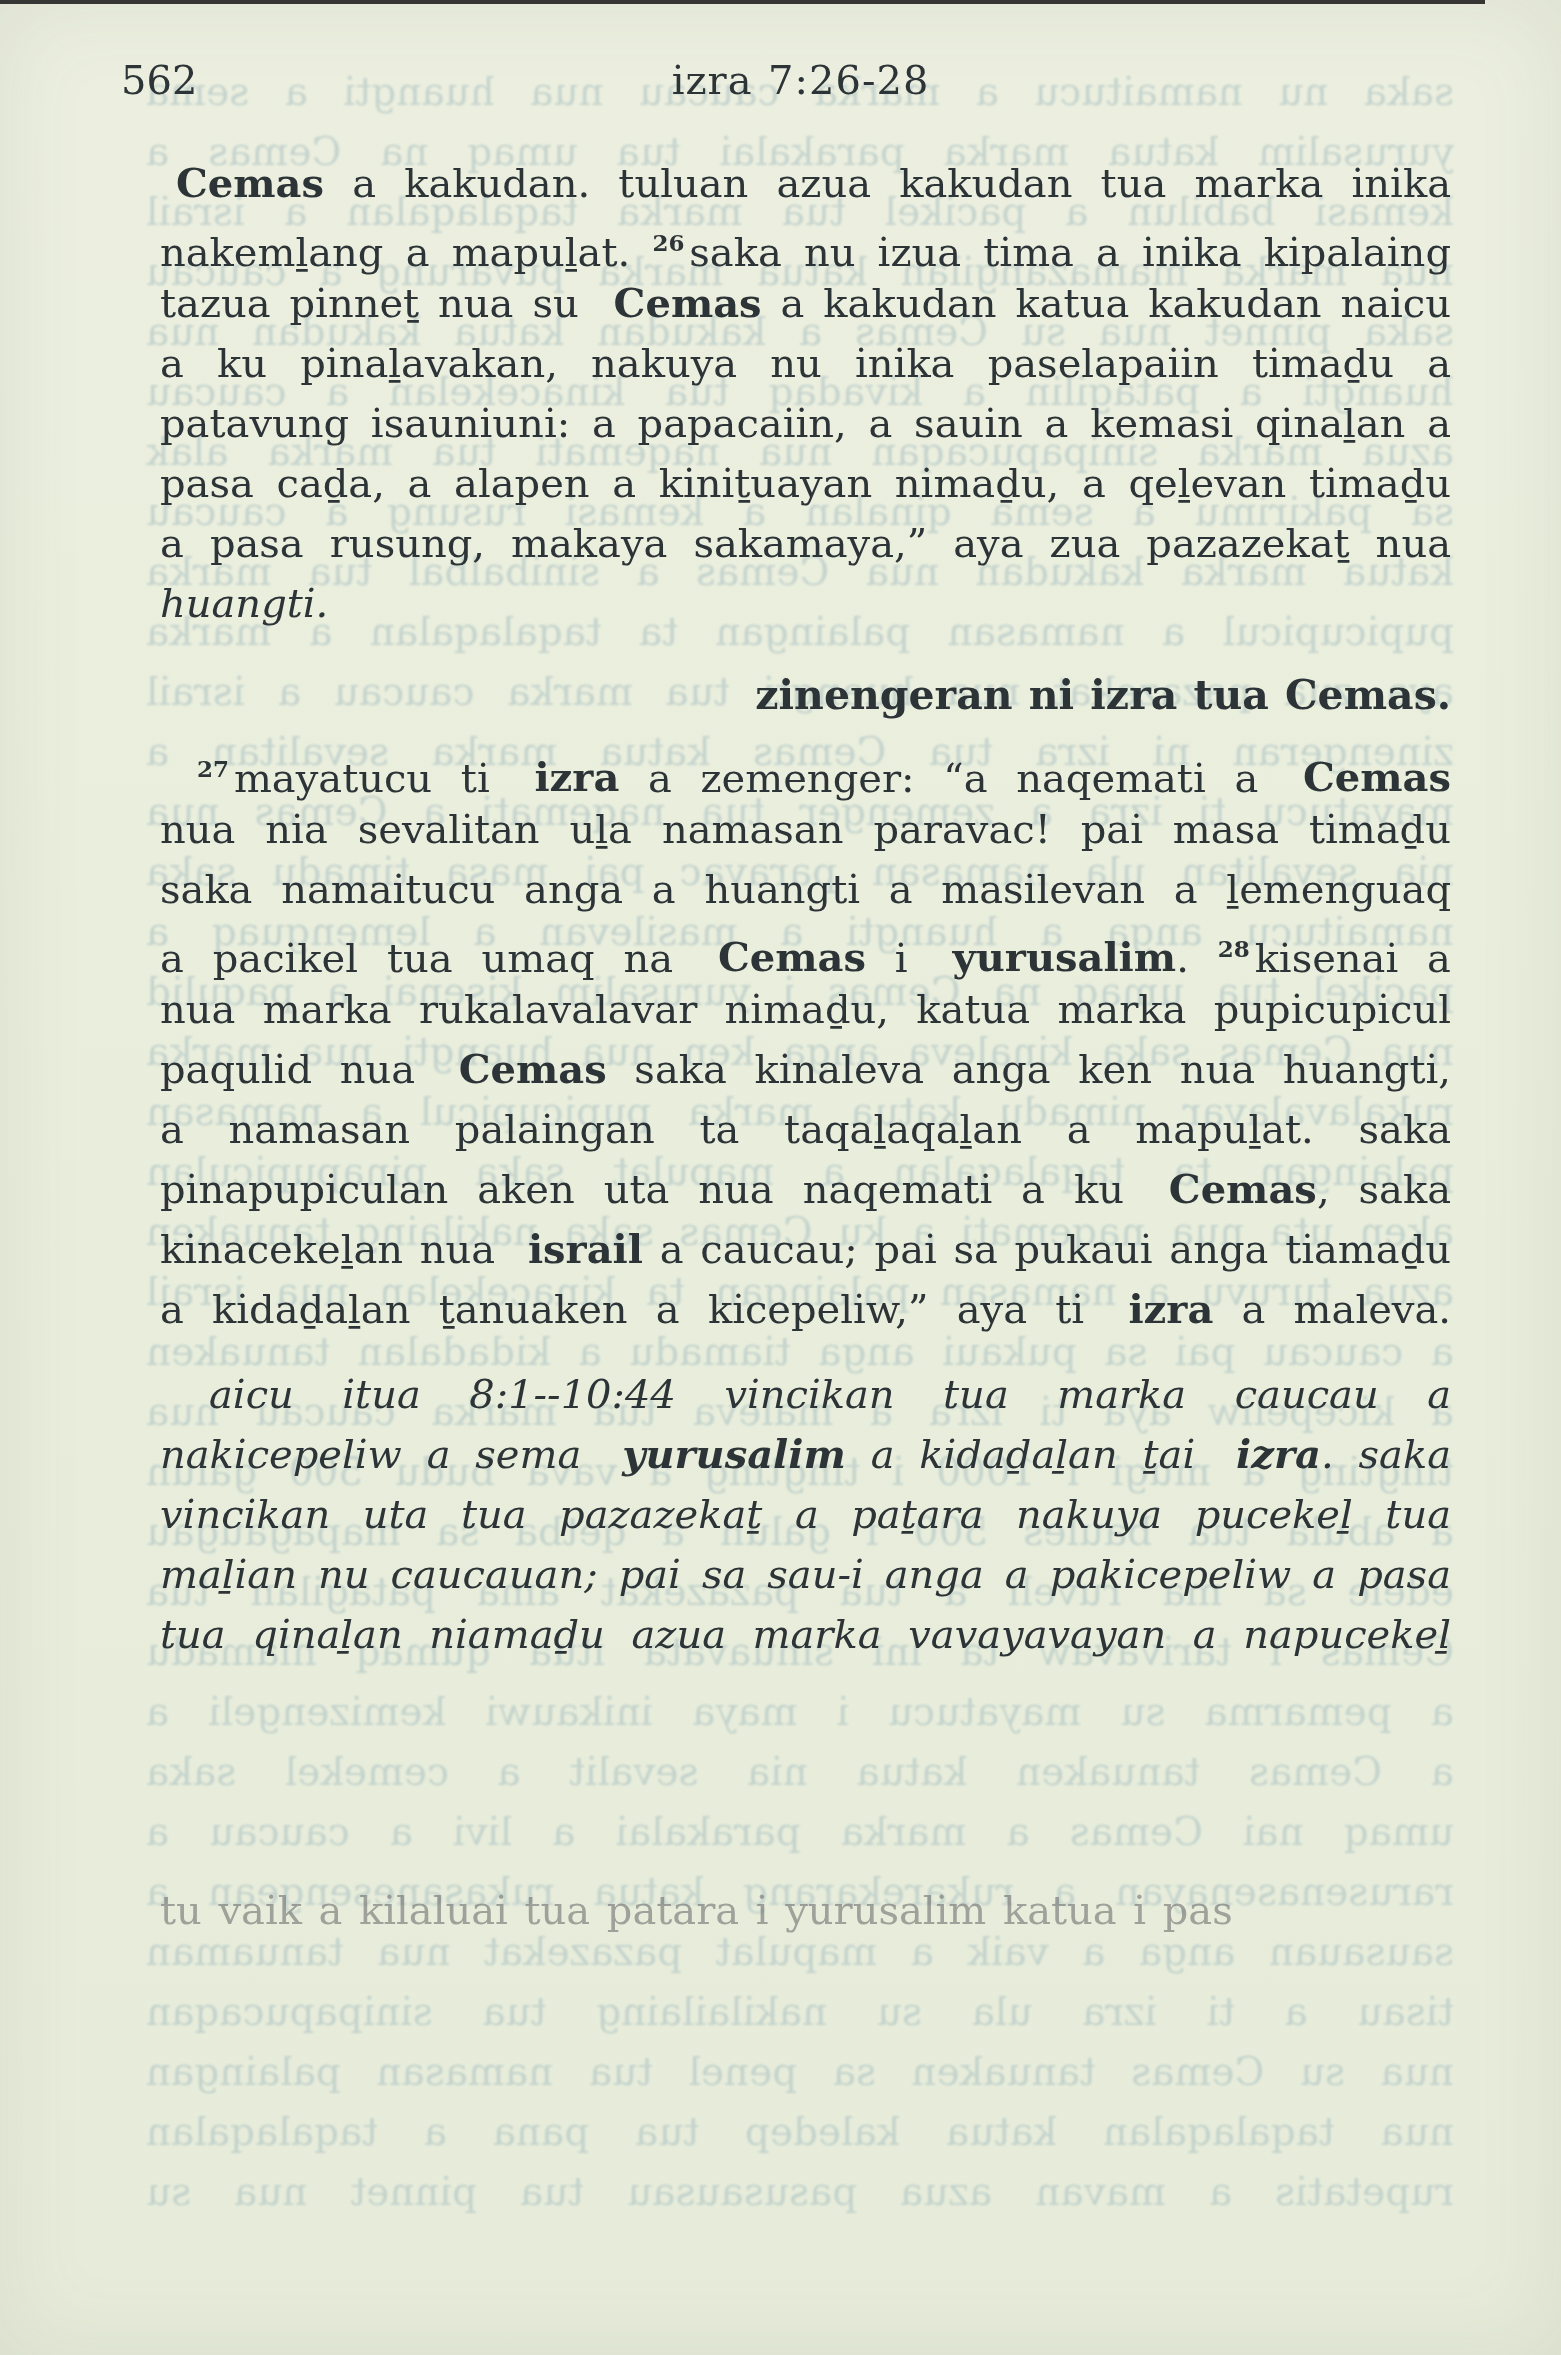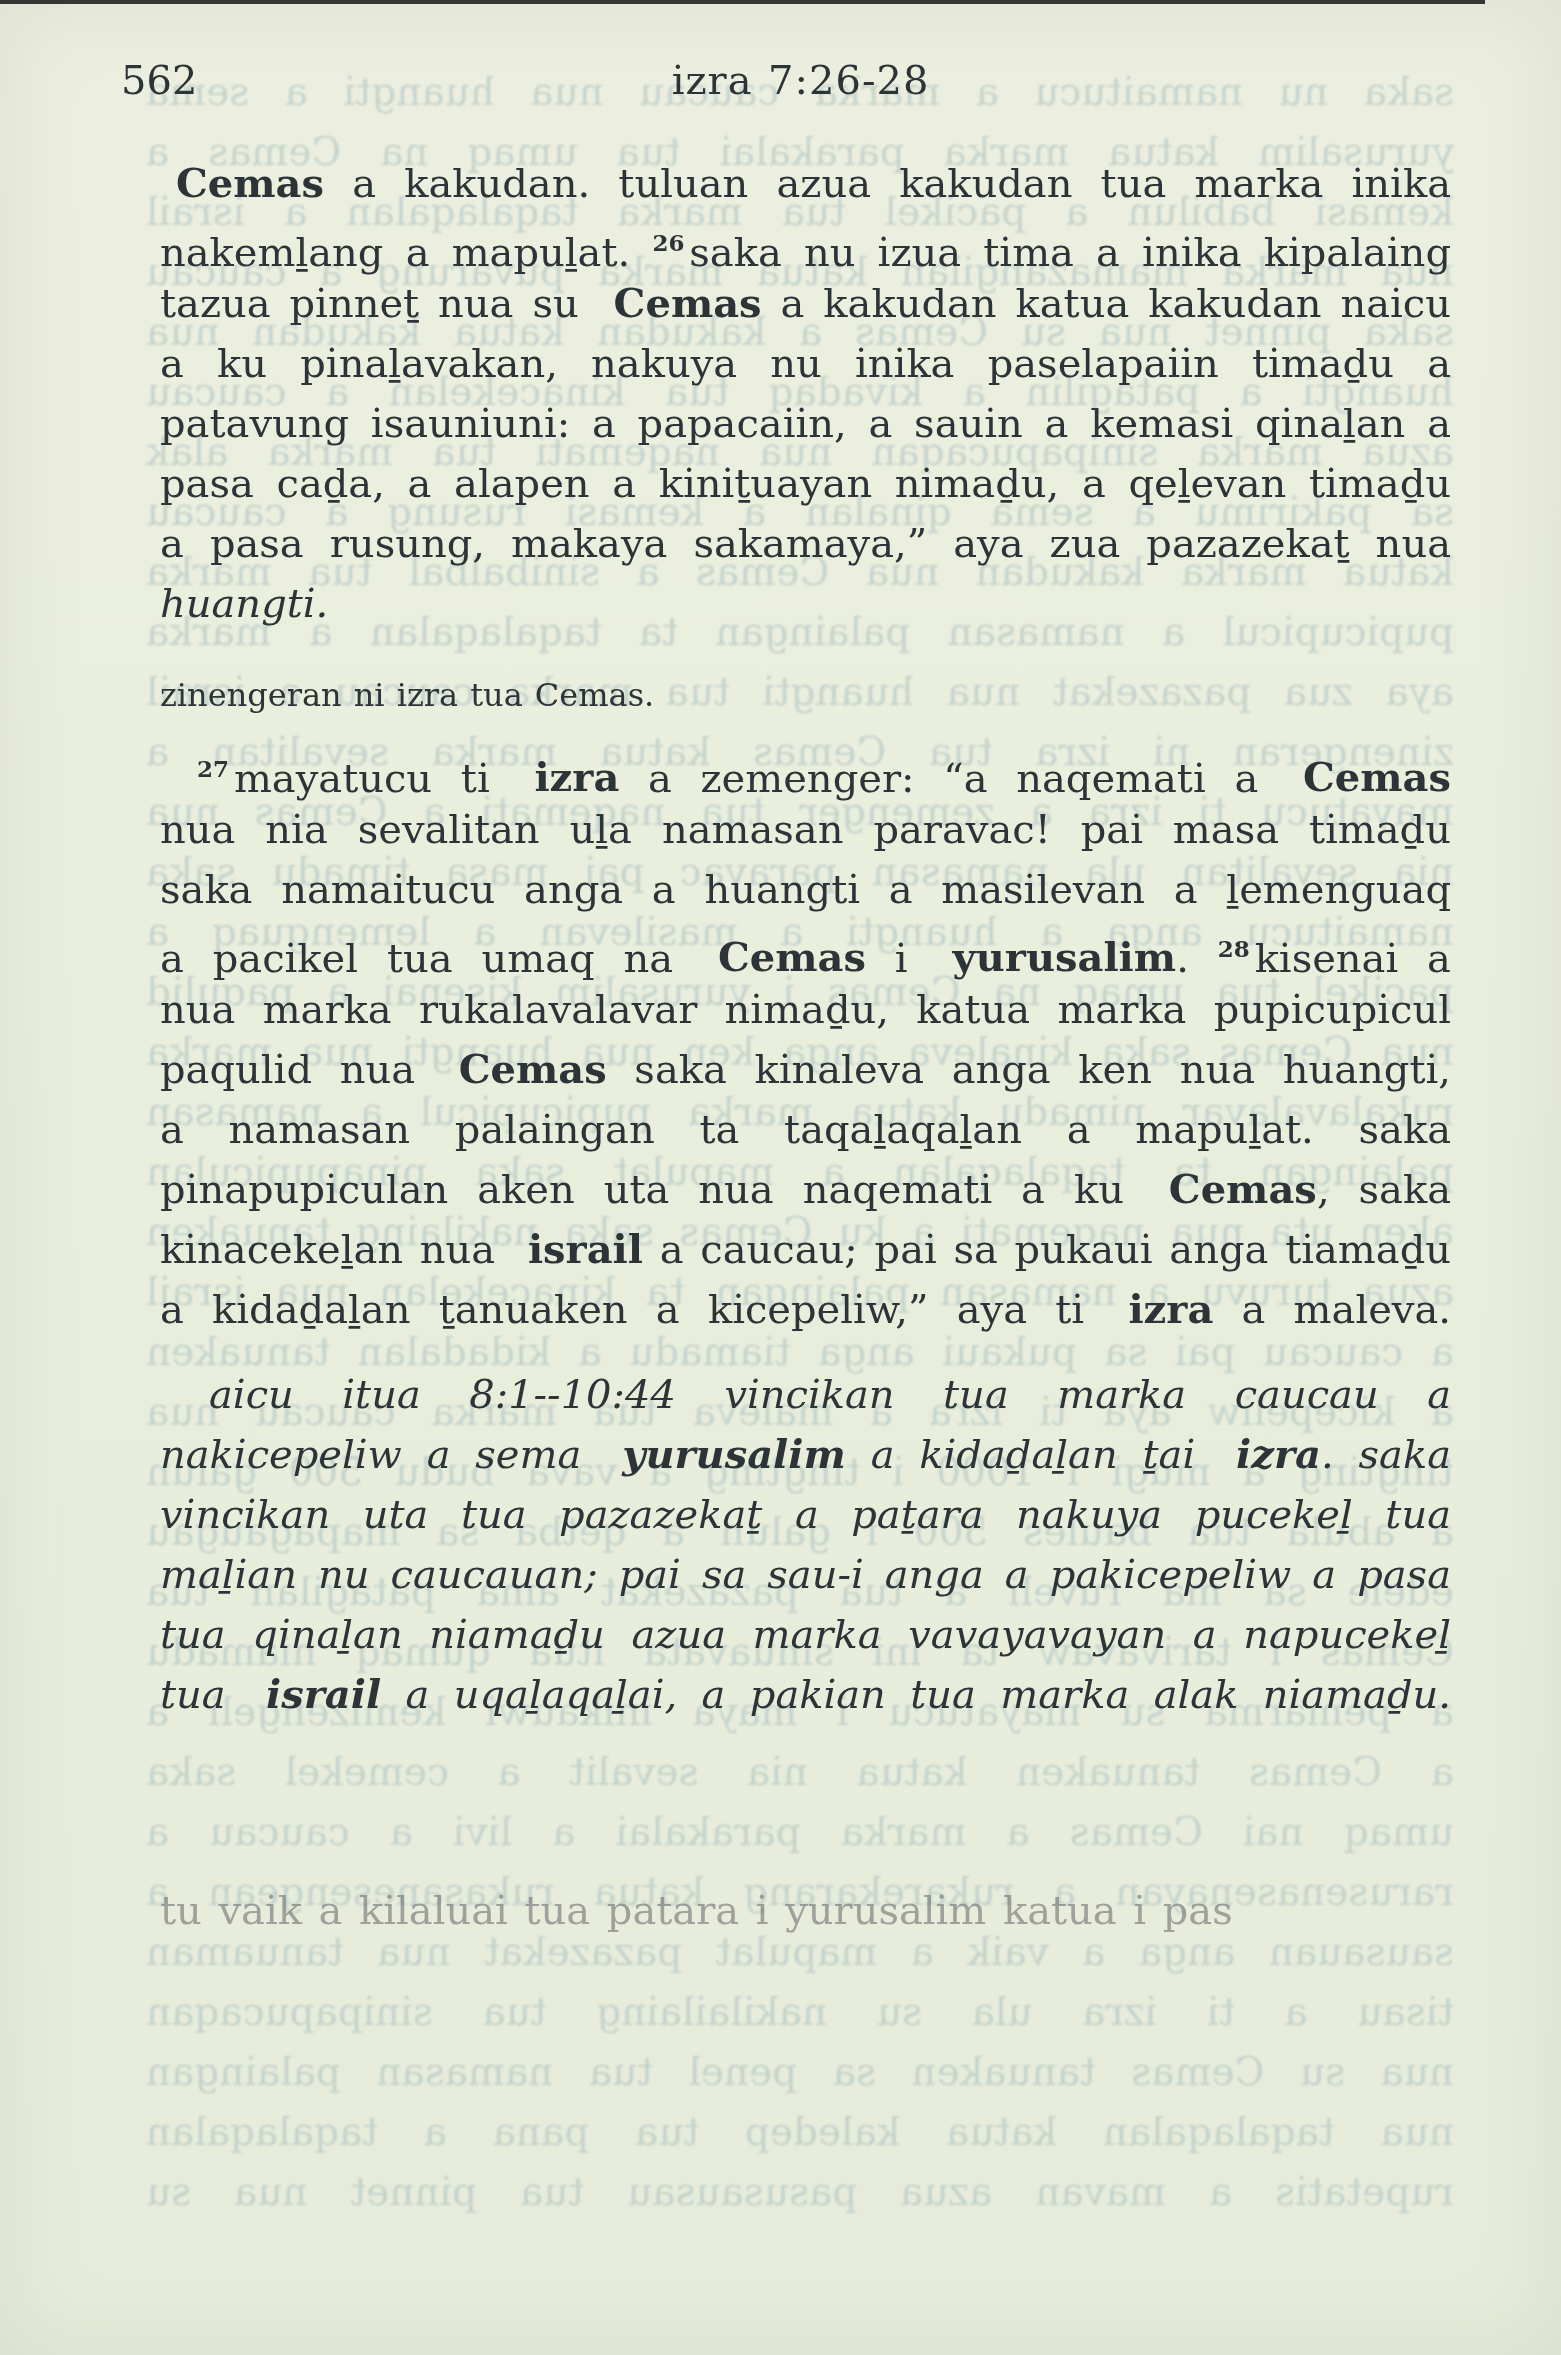--- a/index.html
+++ b/index.html
@@ -28,21 +28,21 @@
   
   .content{position:absolute;left:160px;top:50px;width:1291px;font-size:40px;line-height:60px;word-spacing:1.9px;}
   .header{position:relative;height:60px;line-height:60px;}
   .pagenum{position:absolute;left:-39px;top:0;}
   .runhead{position:absolute;left:0;right:10px;text-align:center;letter-spacing:1px;}
   .p{text-align:justify;}
   .p .line{text-align:justify;text-align-last:justify;height:60px;overflow:visible;}
   .p .line.end-left{text-align-last:left;font-style:italic;}
   .bold{font-weight:700;margin-left:16px;}
   .versenum{font-weight:700;font-size:23px;vertical-align:14.6px;margin-right:4.9px;letter-spacing:0;}
-  .heading{font-weight:400;text-align:left;font-size:32px;margin:32px 0 13.6px 0;height:60px;line-height:60px;}
+  .heading{font-weight:700;text-align:right;font-size:41px;margin:32px 0 13.6px 0;height:60px;line-height:60px;}
   .p1{margin-top:43px;}
   .p27 .line:first-child{text-indent:37px;}
   .intro{margin-top:25px;font-style:italic;}
   .intro .line:first-child{text-indent:49px;}
 </style>
 </head>
 <body>
 
 <div class="page">
   <div class="scan-edge"></div>
@@ -119,17 +119,16 @@
         <div class="line"><span class="run">kinacekeḻan nua </span><span class="bold">israil</span><span class="run"> a caucau; pai sa pukaui anga tiamaḏu</span></div>
         <div class="line"><span class="run">a kidaḏaḻan ṯanuaken a kicepeliw,” aya ti </span><span class="bold">izra</span><span class="run"> a maleva.</span></div>
       </div>
 
     <div class="p intro">
         <div class="line"><span class="run">aicu itua 8:1--10:44 vincikan tua marka caucau a</span></div>
         <div class="line"><span class="run">nakicepeliw a sema </span><span class="bold">yurusalim</span><span class="run"> a kidaḏaḻan ṯai </span><span class="bold">izra</span><span class="run">. saka</span></div>
         <div class="line"><span class="run">vincikan uta tua pazazekaṯ a paṯara nakuya pucekeḻ tua</span></div>
         <div class="line"><span class="run">maḻian nu caucauan; pai sa sau-i anga a pakicepeliw a pasa</span></div>
         <div class="line"><span class="run">tua qinaḻan niamaḏu azua marka vavayavayan a napucekeḻ</span></div>
-        <div class="line"><span class="run">tua </span><span class="bold">israil</span><span class="run"> a uqaḻaqaḻai, a pakian tua marka alak niamaḏu.</span></div>
       </div>
   </div>
 </div>
 
 
 </body></html>

